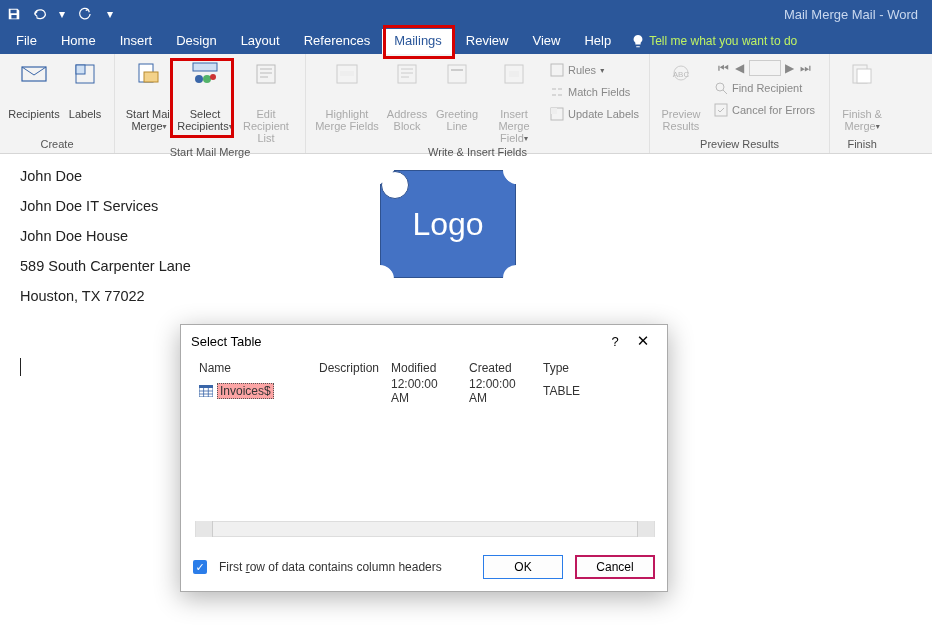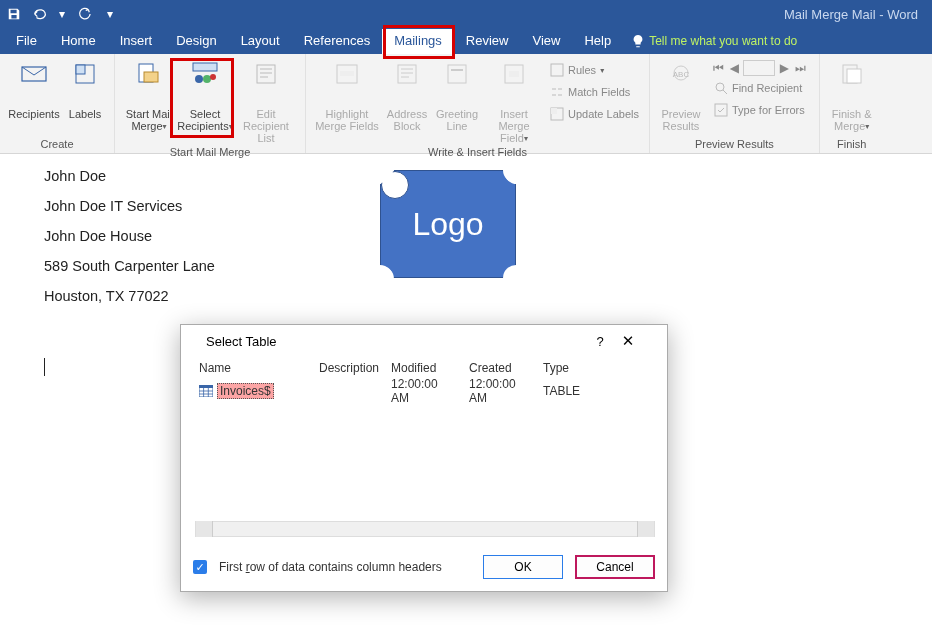--- a/index.html
+++ b/index.html
@@ -29,37 +29,37 @@
   .big-btn .blabel { line-height: 1.1; }
   .stack-btns { display:flex; flex-direction:column; gap:2px; padding:2px 4px; font-size:11px; color:#888; }
   .stack-btns .sitem { display:flex; align-items:center; gap:4px; height:20px; }
   .nav-arrows { display:flex; gap:2px; align-items:center; justify-content:center; color:#888; }
   .nav-arrows .arr { width:14px; height:14px; display:flex; align-items:center; justify-content:center; }
 
   
   .redbox { position: absolute; border: 3px solid #d60000; pointer-events: none; }
 
   
-  .doc { position: absolute; top: 168px; left: 44px; right: 20px; }
+  .doc { position: absolute; top: 168px; left: 20px; right: 20px; }
   .doc-line { font-size: 14.5px; color: #222; margin-bottom: 14px; }
   .cursor { border-left: 1.5px solid #222; height: 18px; display:inline-block; vertical-align:middle; }
 
   
   .logo { position: absolute; left: 380px; top: 170px; width: 136px; height: 108px; }
   .logo-body { position:absolute; inset:0; background:#4472c4; border:1.5px solid #2f528f; }
   .logo-body::before, .logo-body::after { content:""; position:absolute; width:26px; height:26px; background:#fff; border:1.5px solid #2f528f; border-radius:50%; }
   .logo-body::before { top:-13px; left:-13px; box-shadow: 136px 0 0 #fff, 0 108px 0 #fff, 136px 108px 0 #fff; border:none; }
   .logo-cut { position:absolute; width:26px; height:26px; background:#fff; border-radius:50%; }
   .lc-tl { top:-13px; left:-13px; } .lc-tr { top:-13px; right:-13px; }
   .lc-bl { bottom:-13px; left:-13px; } .lc-br { bottom:-13px; right:-13px; }
   .logo-text { position:absolute; inset:0; display:flex; align-items:center; justify-content:center; color:#fff; font-size:32px; }
 
   
   .dialog { position:absolute; left:180px; top:324px; width:488px; background:#fff; border:1px solid #aaa; box-shadow:0 6px 24px rgba(0,0,0,0.3); }
-  .dlg-title { display:flex; align-items:center; height:32px; padding:0 25px; font-size:13px; }
+  .dlg-title { display:flex; align-items:center; height:32px; padding:0 10px; font-size:13px; }
   .dlg-title .spacer { flex:1; }
   .dlg-title .dbtn { width:28px; text-align:center; font-size:13px; cursor:pointer; }
   .dlg-title .dclose { font-size:15px; }
   .dlg-body { padding: 0 12px 8px; }
   .tbl-wrap { border: none; }
   .tbl-head { display:flex; font-size:12px; color:#333; padding: 4px 0 6px; }
   .th { padding: 0 6px; }
   .th.name { width: 120px; } .th.desc { width: 72px; } .th.mod { width: 78px; } .th.cre { width: 74px; } .th.type { width: 60px; }
   .trow { display:flex; align-items:center; font-size:12px; color:#333; height:20px; }
   .trow .cell { padding: 0 6px; }
@@ -276,21 +276,21 @@
                 <circle cx="6" cy="6" r="4" fill="none" stroke="#bbb"></circle>
                 <path d="M9 9l4 4" stroke="#bbb"></path>
               </svg>
               <span>Find Recipient</span>
             </div>
           <div class="sitem">
               <svg width="14" height="14" viewBox="0 0 14 14">
                 <rect x="1" y="1" width="12" height="12" fill="none" stroke="#bbb"></rect>
                 <path d="M4 7l2 2 4-4" stroke="#bbb" fill="none"></path>
               </svg>
-              <span>Type for Errors</span>
+              <span>Cancel for Errors</span>
             </div>
         </div>
       </div>
     </div>
     <div class="ribbon-label">Preview Results</div>
   </div>
 
   <div class="ribbon-group" style="border-right:none;">
     <div class="ribbon-row">
       <div class="big-btn disabled" style="width:52px;">

